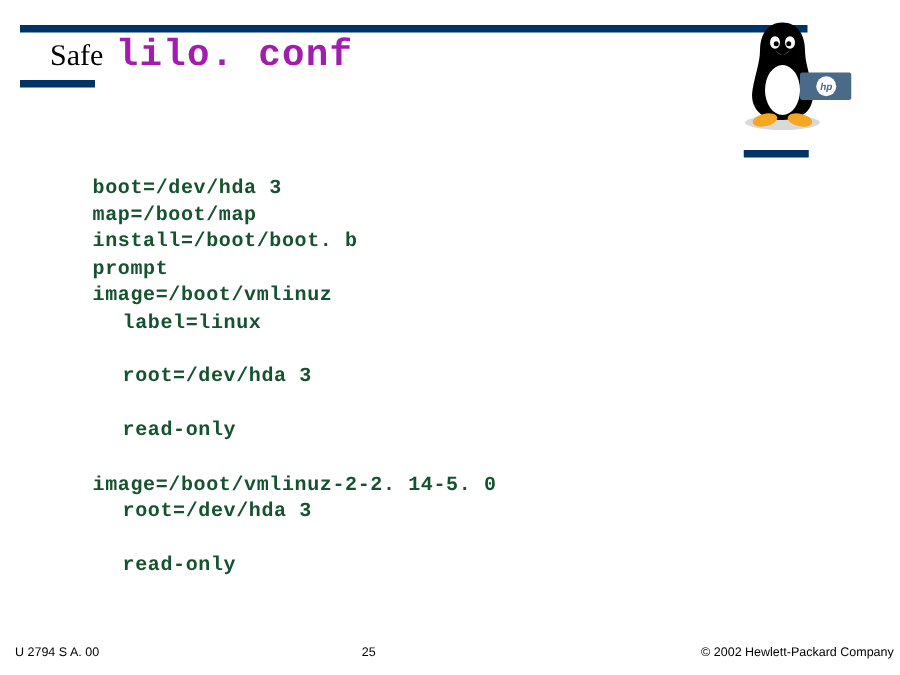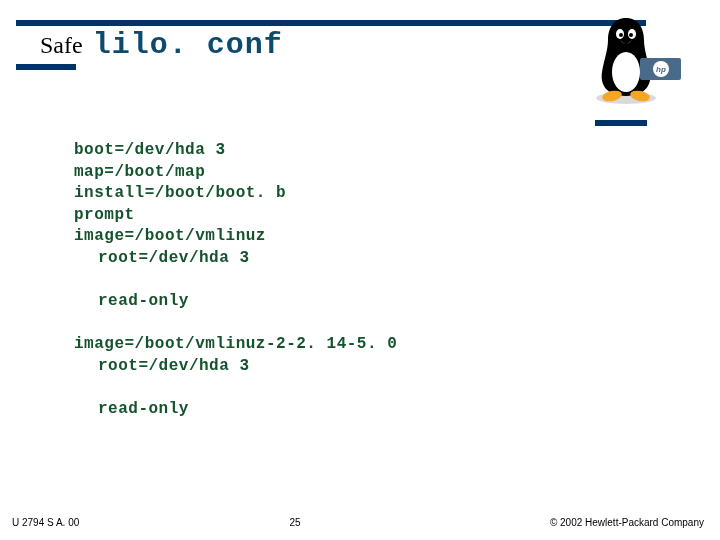--- a/index.html
+++ b/index.html
@@ -25,21 +25,21 @@
   }
   .title-safe {
     font-family: "Times New Roman", serif;
     font-size: 24px;
     color: #000;
   }
   .title-mono {
     font-family: "Courier New", monospace;
     font-size: 30px;
     font-weight: bold;
-    color: #0c4a6e;
+    color: #a21caf;
     letter-spacing: 1px;
   }
   .blue-bar-top {
     position: absolute;
     top: 20px;
     left: 16px;
     width: 630px;
     height: 6px;
     background: #003366;
   }
@@ -97,21 +97,21 @@
     bottom: 18px;
     left: 0;
     width: 720px;
     display: flex;
     align-items: center;
     font-size: 10px;
     color: #000;
   }
   .footer-left { position: absolute; left: 12px; }
   .footer-center { position: absolute; left: 0; width: 590px; text-align: center; }
-  .footer-right { position: absolute; right: 16px; }
+  .footer-right { position: absolute; right: 5px; }
 </style>
 </head>
 <body>
 
 <div class="header-region">
   <div class="blue-bar-top"></div>
   <div class="title-row">
     <span class="title-safe">Safe</span>
     <span class="title-mono">lilo. conf</span>
   </div>
@@ -139,20 +139,21 @@
       <text x="15" y="14" font-size="8" font-family="Arial" font-style="italic" font-weight="bold" fill="#4a6a8a" text-anchor="middle">hp</text>
     </svg>
   </div>
 </div>
 
 <div class="content" id="config-block"><span>boot=/dev/hda 3</span>
 <span>map=/boot/map</span>
 <span>install=/boot/boot. b</span>
 <span>prompt</span>
 <span>image=/boot/vmlinuz</span>
+<span class="indent">label=linux</span>
 <span class="indent">root=/dev/hda 3</span>
 <span class="indent">read-only</span>
 <span>image=/boot/vmlinuz-2-2. 14-5. 0</span>
 <span class="indent">root=/dev/hda 3</span>
 <span class="indent">read-only</span>
 </div>
 
 <div class="footer">
   <span class="footer-left">U 2794 S A. 00</span>
   <span class="footer-center">25</span>

